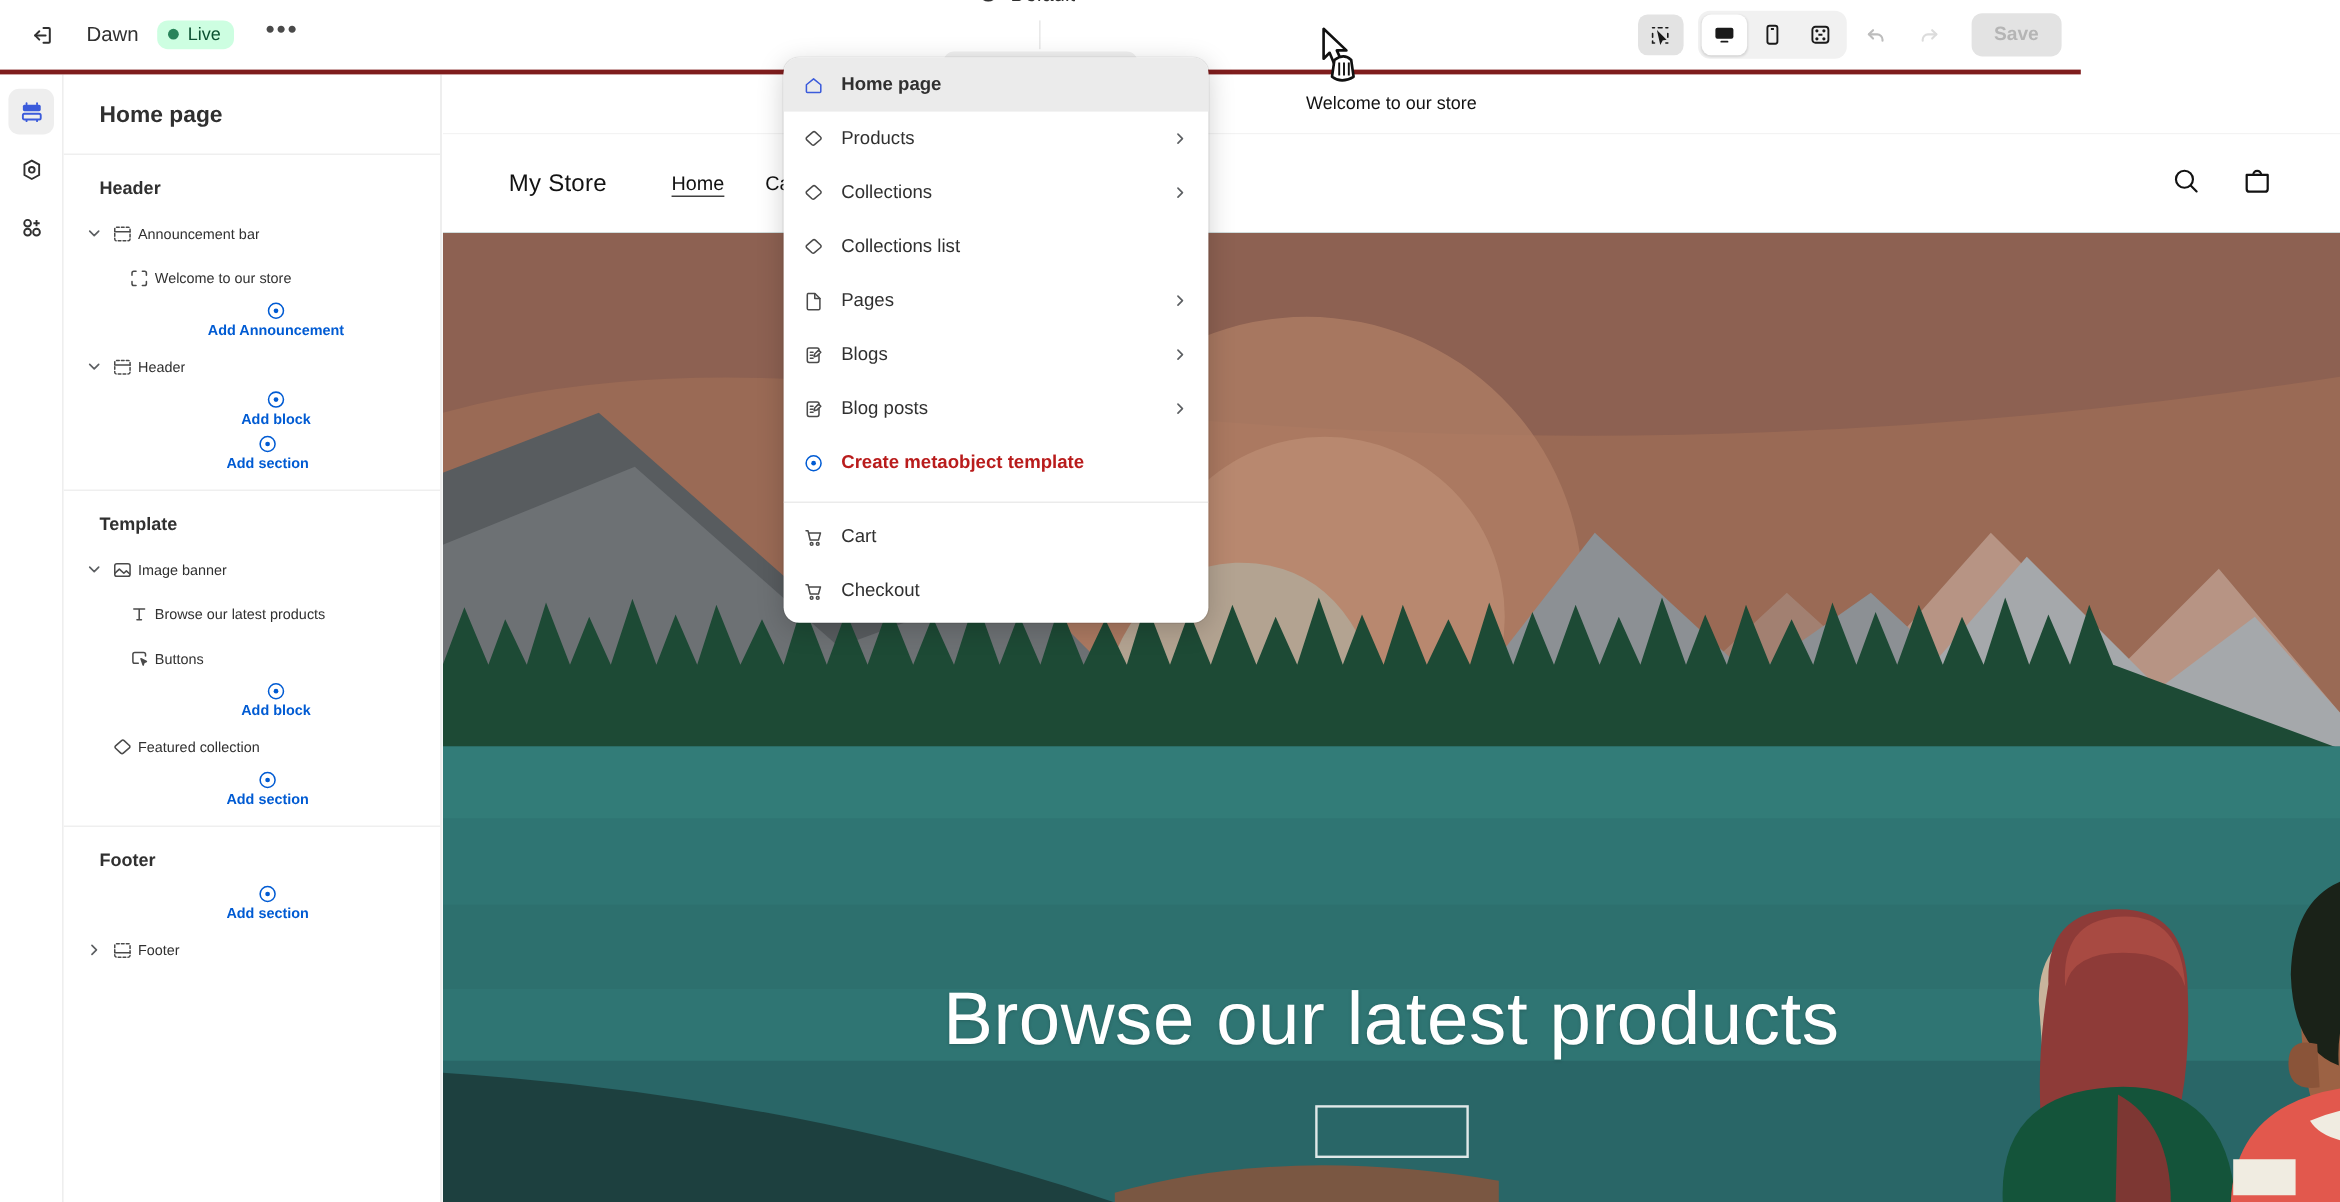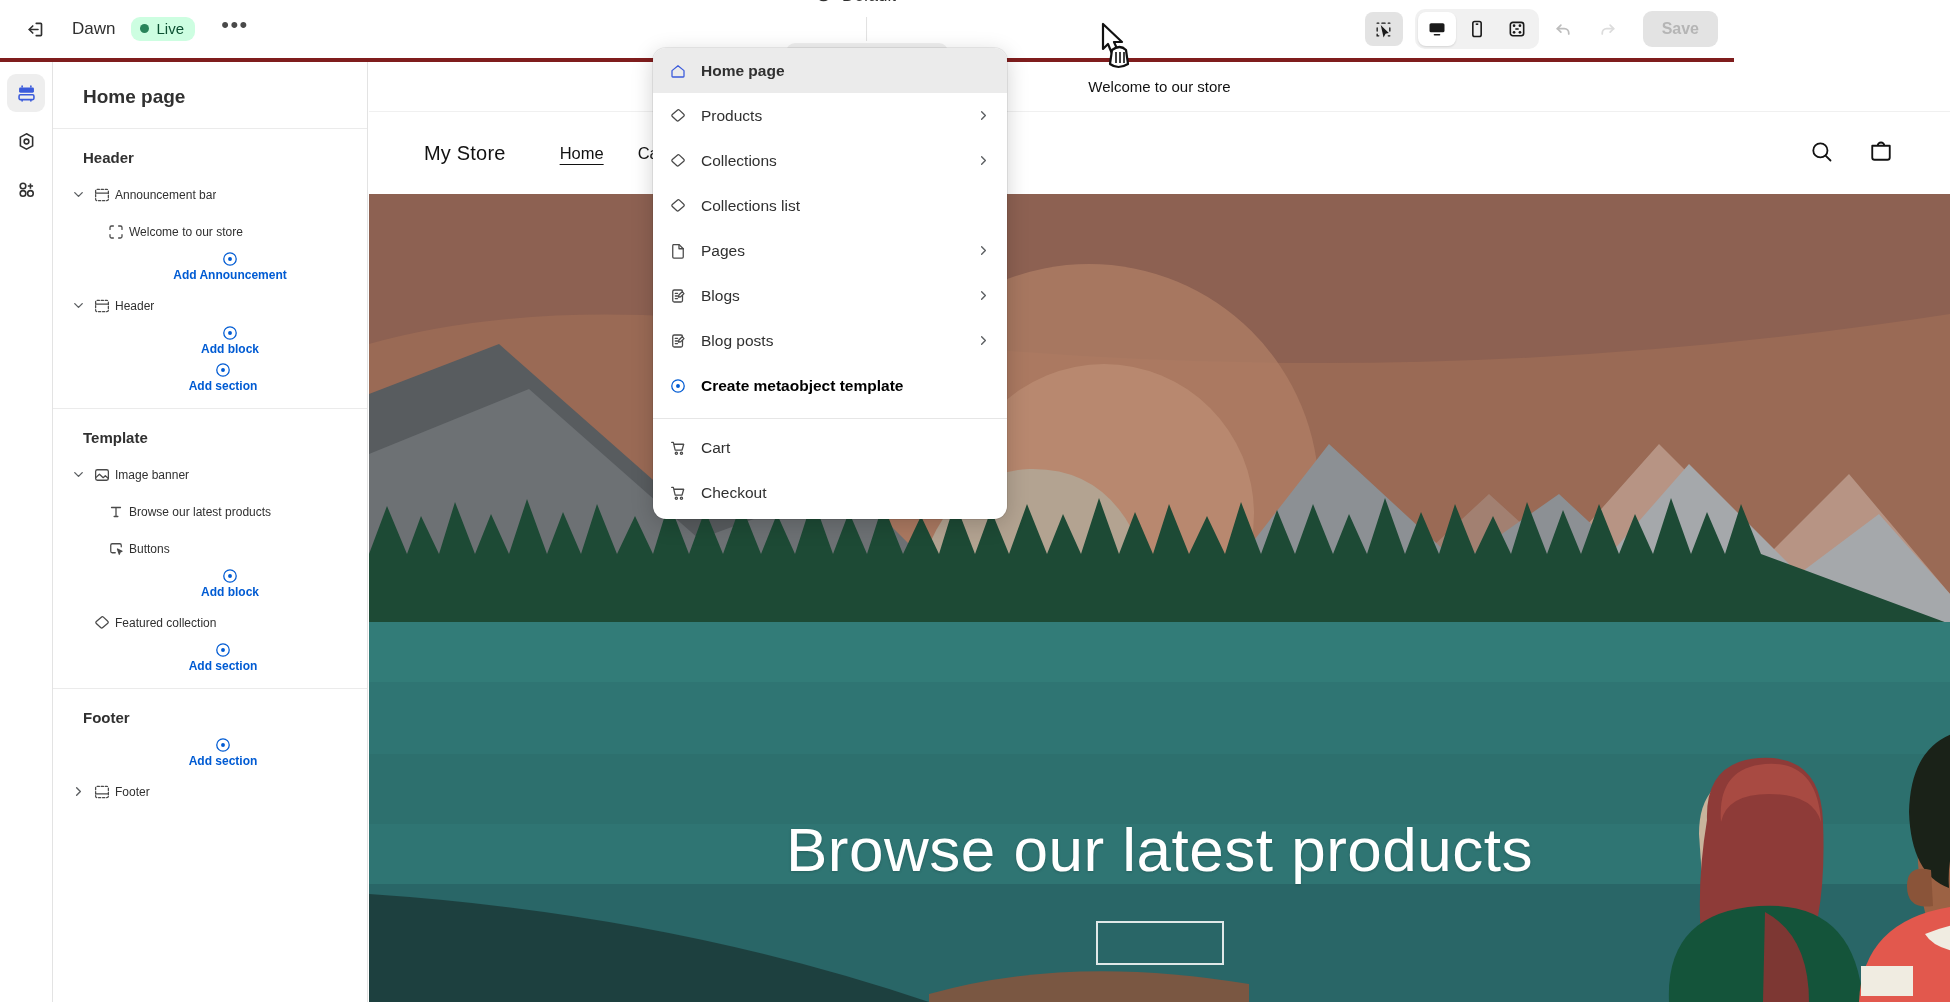--- a/index.html
+++ b/index.html
@@ -181,21 +181,21 @@
   .dd-search input::placeholder { color: #8a8a8a; }
   .dd-list { padding: 0 0 4px 0; }
   .dd-item {
     display: flex; align-items: center; height: 45px;
     padding: 0 16px 0 16px; font-size: 15.5px; color: #303030; cursor: pointer;
   }
   .dd-item.sel { background: #ebebeb; font-weight: 600; }
   .dd-item .dd-ico { width: 32px; display:flex; align-items:center; flex:none; color:#4a4a4a; }
   .dd-item .dd-lbl { flex: 1; white-space: nowrap; }
   .dd-item .dd-chev { color: #6b6b6b; display:flex; align-items:center; }
-  .dd-item.link { color: #000000; font-weight: 600; }
+  .dd-item.link { color: #b91c1c; font-weight: 600; }
   .dd-item.link .dd-ico { color: #005bd3; }
   .dd-sep { height: 1px; background: #e6e6e6; margin: 6px 0; }
 
   .cursor { position: absolute; left: 1095px; top: 22px; z-index: 90; pointer-events: none; }
 </style>
 </head>
 <body>
 
 <div class="topbar">
   <div class="topbar-left">

